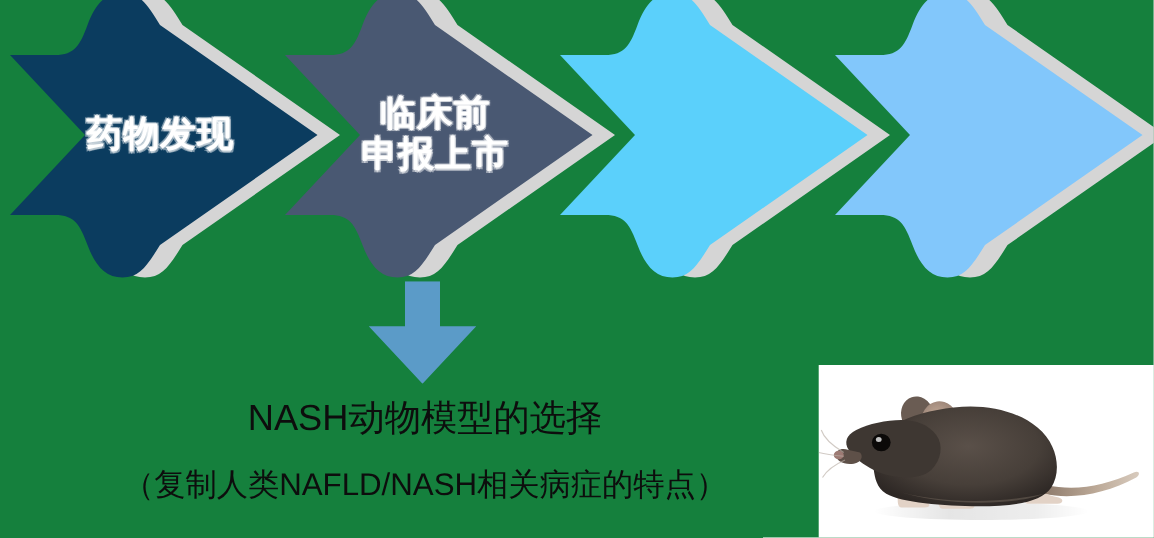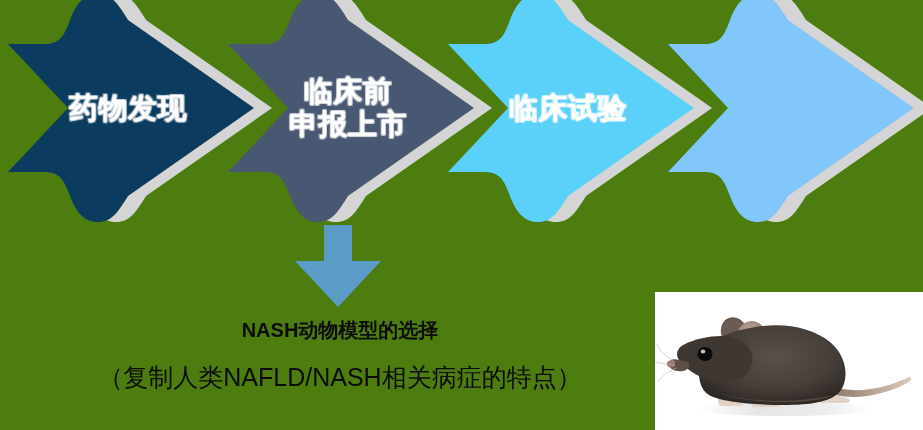--- a/index.html
+++ b/index.html
@@ -78,22 +78,22 @@
   
   #conclusion {
     position: absolute;
     left: 0;
     top: 318px;
     width: 680px;
     text-align: center;
     color: #0d0d0d;
   }
   #conclusion-title {
-    font-size: 20px;
-    font-weight: bold;
+    font-size: 29px;
+    font-weight: normal;
     line-height: 1.22;
     letter-spacing: 0px;
   }
   #conclusion-subtitle {
     font-size: 25px;
     font-weight: normal;
     line-height: 1.3;
     margin-top: 19px;
     letter-spacing: 0px;
   }
@@ -105,21 +105,21 @@
     top: 292px;
     width: 268px;
     height: 138px;
     background: #ffffff;
   }
   #mouse-photo svg { display: block; }
 </style>
 </head>
 <body>
 
-<div id="slide" style="background: #4d7c0f;">
+<div id="slide" style="background: #15803d;">
 
   <div id="arrow-row">
     <svg viewBox="0 0 923 216" xmlns="http://www.w3.org/2000/svg">
       <defs>
 
         <path id="chev" d="
           M 0,44
           L 36,44
           C 52,44 56,36 62,20
           C 68,4 76,-6 90,-6
@@ -165,23 +165,20 @@
 
     <div class="arrow-label" id="label-0" style="color: rgb(255, 255, 255);">
       <span class="line">药物发现</span>
     </div>
 
     <div class="arrow-label" id="label-1" style="color: rgb(255, 255, 255);">
       <span class="line">临床前</span>
       <span class="line">申报上市</span>
     </div>
 
-    <div class="arrow-label" id="label-2" style="color: rgb(255, 255, 255);">
-      <span class="line">临床试验</span>
-    </div>
 
   </div>
 
   <div id="down-arrow">
     <svg viewBox="0 0 86 82" width="86" height="82" xmlns="http://www.w3.org/2000/svg">
       <polygon points="29,0 57,0 57,36 86,36 43,82 0,36 29,36" fill="#5B9BC8"></polygon>
     </svg>
   </div>
 
   <div id="conclusion" style="color: rgb(13, 13, 13);">

